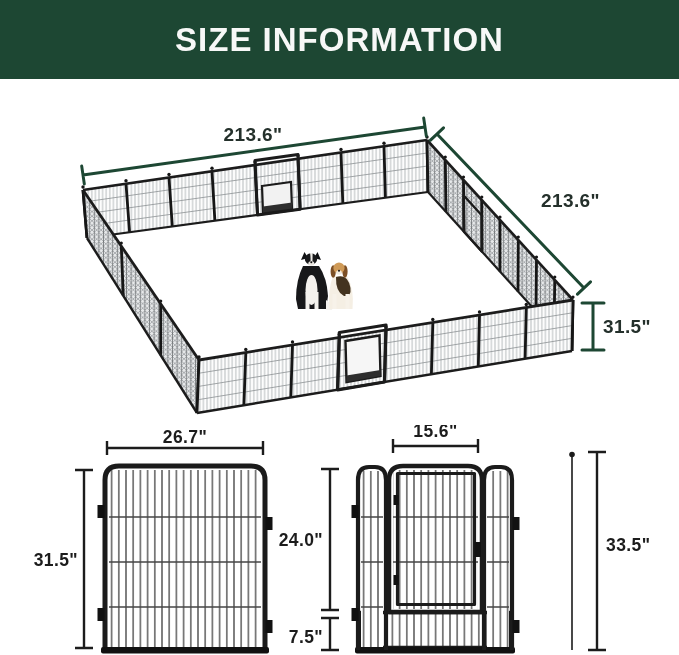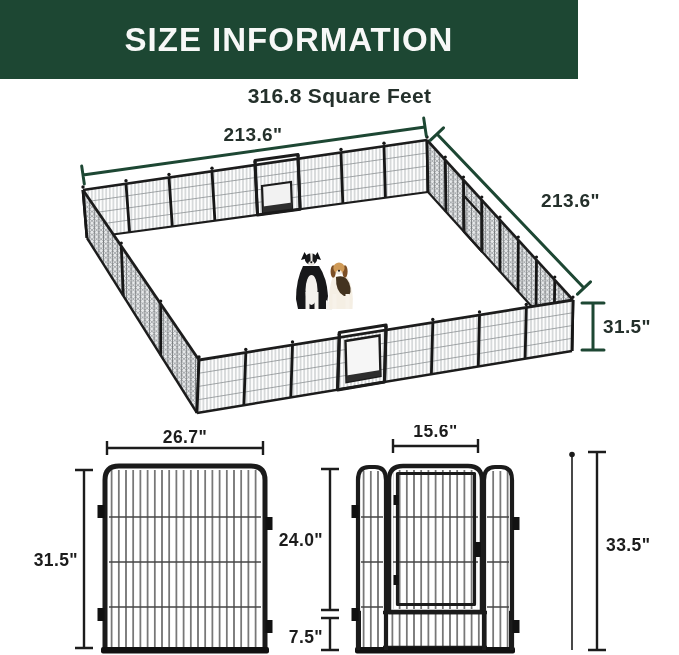--- a/index.html
+++ b/index.html
@@ -4,21 +4,21 @@
 <style>
   :root{
     --header-bg:#1d4733;
     --dimension-green:#1d4733;
     --label-dark:#24302b;
     --line-black:#1c1c1c;
   }
   html,body{margin:0;padding:0;background:#fff;}
   .page{position:relative;width:679px;height:655px;background:#fff;overflow:hidden;
         font-family:"Liberation Sans",sans-serif;}
-  .banner{position:absolute;top:0;left:0;width:578px;height:79px;background:var(--header-bg);
+  .banner{position:absolute;top:0;left:0;width:679px;height:79px;background:var(--header-bg);
           display:flex;align-items:center;justify-content:center;}
   .banner h1{margin:0;color:#f7f8f7;font-size:33px;font-weight:bold;letter-spacing:1px;}
   .subtitle{position:absolute;top:84px;left:0;width:679px;text-align:center;
             color:var(--label-dark);font-size:21px;font-weight:bold;letter-spacing:.3px;}
   svg{position:absolute;left:0;display:block;}
   #iso{top:112px;}
   #panels{top:425px;}
   svg text{font-family:"Liberation Sans",sans-serif;letter-spacing:.4px;}
   .lbl-iso{fill:var(--label-dark);font-size:19px;font-weight:bold;}
   .lbl-b{fill:var(--line-black);font-size:17.5px;font-weight:bold;}
@@ -33,21 +33,20 @@
 </style>
 </head>
 <body>
 
 <div class="page">
 
   <header class="banner">
     <h1>SIZE INFORMATION</h1>
   </header>
 
-  <div class="subtitle">316.8 Square Feet</div>
 
   <svg id="iso" width="679" height="313" viewBox="0 112 679 313">
     <defs>
       <pattern id="pv" width="3.6" height="8" patternUnits="userSpaceOnUse">
         <rect width="3.6" height="8" fill="#fdfdfd"></rect>
         <path d="M1.8,0V8" stroke="#a8adb0" stroke-width="0.85"></path>
       </pattern>
       <pattern id="px" width="4.6" height="4.6" patternUnits="userSpaceOnUse">
         <rect width="4.6" height="4.6" fill="#e7e9ea"></rect>
         <path d="M0,0L4.6,4.6M4.6,0L0,4.6" stroke="#7d8184" stroke-width="0.55"></path>

